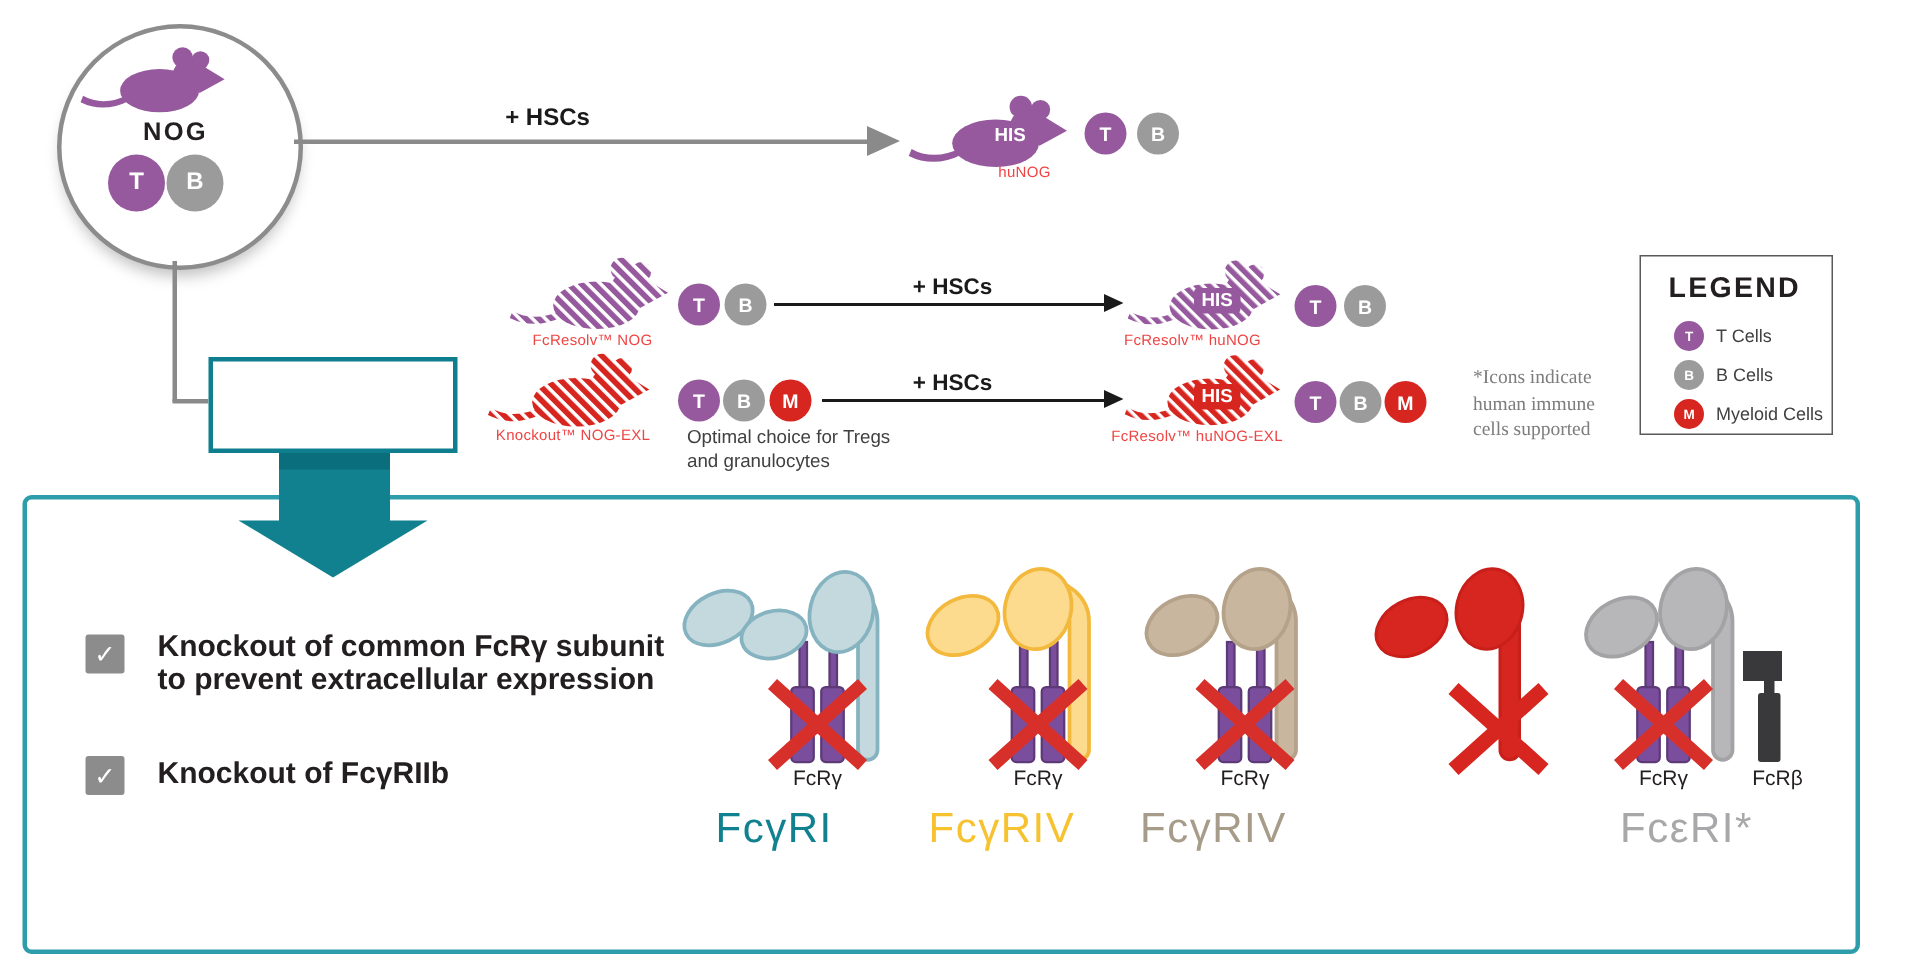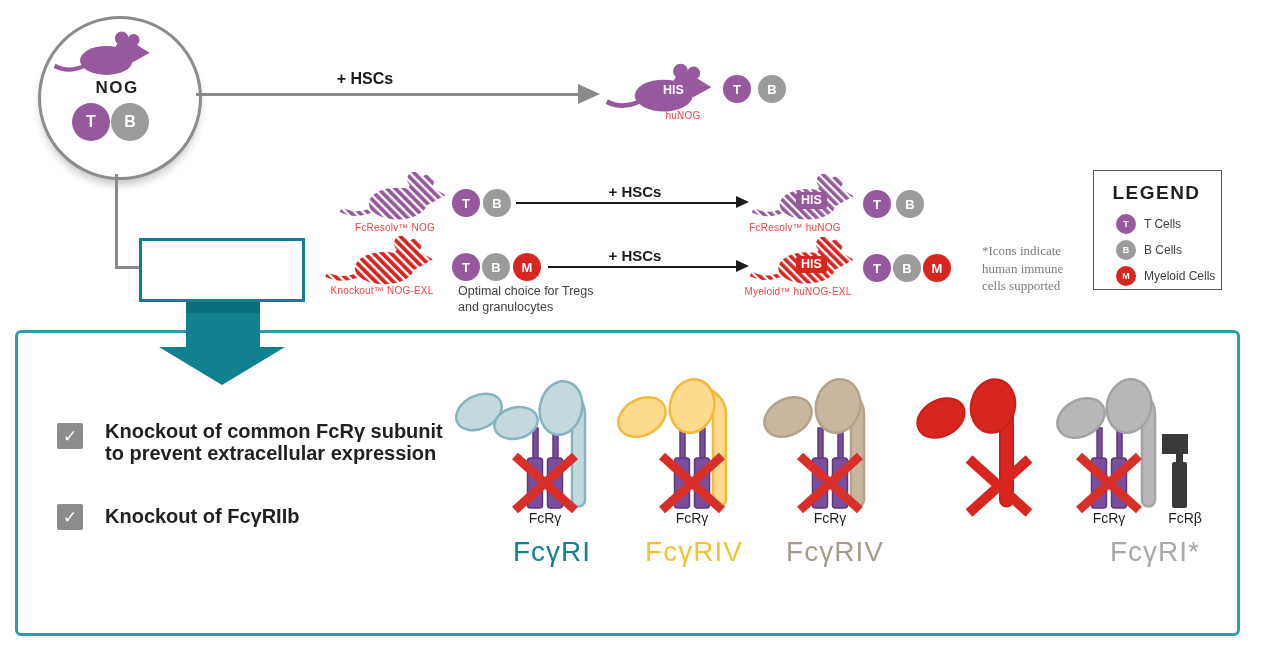--- a/index.html
+++ b/index.html
@@ -64,21 +64,21 @@
   .r1 .dom{fill:#c3d9de;stroke:#86b3c0;stroke-width:2.5;}
   .r2 .dom{fill:#fcda8e;stroke:#f3b93c;stroke-width:2.5;}
   .r3 .dom{fill:#c9b69e;stroke:#b5a28b;stroke-width:2.5;}
   .r4 .dom{fill:#d7251f;stroke:#c81f1a;stroke-width:2;}
   .r5 .dom{fill:#b7b7b9;stroke:#a3a3a5;stroke-width:2.5;}
   .rodg{fill:#7b4e9d;stroke:#5d3a77;stroke-width:1.5;}
   .xstroke{stroke:#d7302a;stroke-width:9;fill:none;}
   .r4 .xstroke{stroke:#d7251f;stroke-width:10;}
   .betag{fill:#39393b;}
   .sublabel{font-family:"Liberation Sans",sans-serif;font-size:14px;fill:#231f20;text-anchor:middle;}
-  .rtitle{position:absolute;top:536px;height:32px;text-align:center;font-size:28px;
+  .rtitle{position:absolute;top:536px;height:32px;font-size:28px;
       letter-spacing:1px;z-index:2;}
   .rt1{color:#11808f;} .rt2{color:#f6c230;} .rt3{color:#a79c89;} .rt4{color:#d7251f;} .rt5{color:#a8a8aa;}
 </style>
 </head>
 <body>
 
 <div class="canvas">
 
   <svg width="0" height="0" style="position:absolute" aria-hidden="true">
     <defs>
@@ -159,21 +159,21 @@
   <div class="cell c28 m" style="left:513px;top:253px">M</div>
   <div class="note-text" style="left:458px;top:284px;width:150px">Optimal choice for Tregs and granulocytes</div>
   <div class="thinline" style="left:548px;top:266px;width:189px"></div>
   <div class="arrowhead-black" style="left:736px;top:260px"></div>
   <div class="hsc" style="left:585px;top:247px;width:100px;font-size:15px">+ HSCs</div>
 
   <svg class="mouse" style="left:748px;top:233px;width:110px;height:57px" viewBox="0 0 120 62">
       <use href="#mouseShape" fill="url(#rhatch)"></use>
     </svg>
   <div class="his-badge his-red" style="left:796px;top:256px">HIS</div>
-  <div class="mouse-label" style="left:723px;top:286px;width:150px">Myeloid™ huNOG-EXL</div>
+  <div class="mouse-label" style="left:723px;top:286px;width:150px">FcResolv™ huNOG-EXL</div>
   <div class="cell c28 t" style="left:863px;top:254px">T</div>
   <div class="cell c28 b" style="left:893px;top:254px">B</div>
   <div class="cell c28 m" style="left:923px;top:254px">M</div>
 
   <div class="footnote">*Icons indicate human immune cells supported</div>
 
   <div class="legend-box"></div>
   <div class="legend-title">LEGEND</div>
   <div class="cell c20 t" style="left:1116px;top:214px">T</div>
   <div class="legend-label" style="left:1144px;top:217px">T Cells</div>
@@ -239,15 +239,15 @@
     <ellipse class="dom" cx="74" cy="36" rx="22" ry="27" transform="rotate(13 74 36)"></ellipse>
     <use href="#xShape" class="xstroke" transform="translate(-28,0)"></use>
     <g class="betag">
       <rect x="107" y="64" width="26" height="20"></rect>
       <rect x="121" y="82" width="7" height="12"></rect>
       <rect x="117" y="92" width="15" height="46" rx="2"></rect>
     </g>
     <text class="sublabel" x="54" y="153">FcRγ</text>
     <text class="sublabel" x="130" y="153">FcRβ</text>
   </svg>
-  <div class="rtitle rt5" style="left:1080px;width:150px">FcγRI*</div>
+  <div class="rtitle rt5" style="left:1080px;width:150px">FcεRI*</div>
 
 </div>
 
 </body></html>

